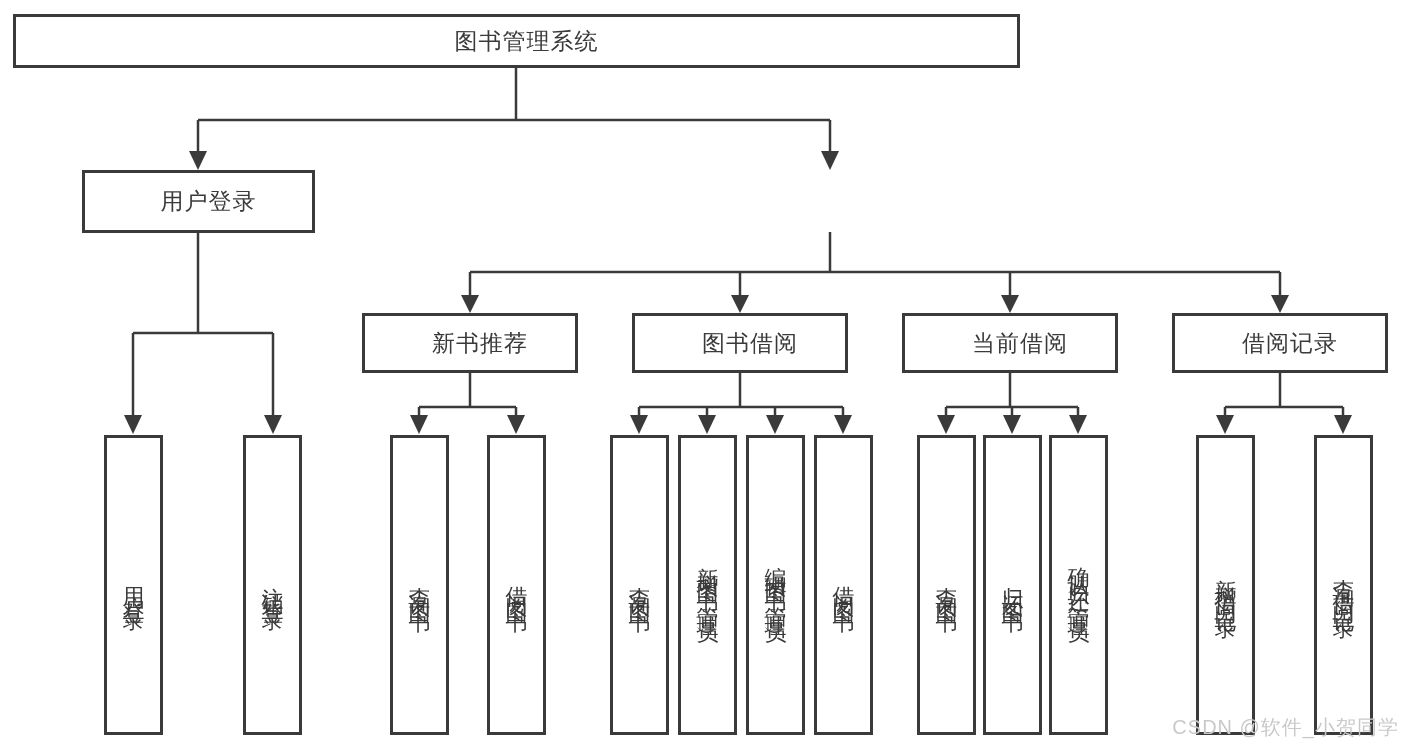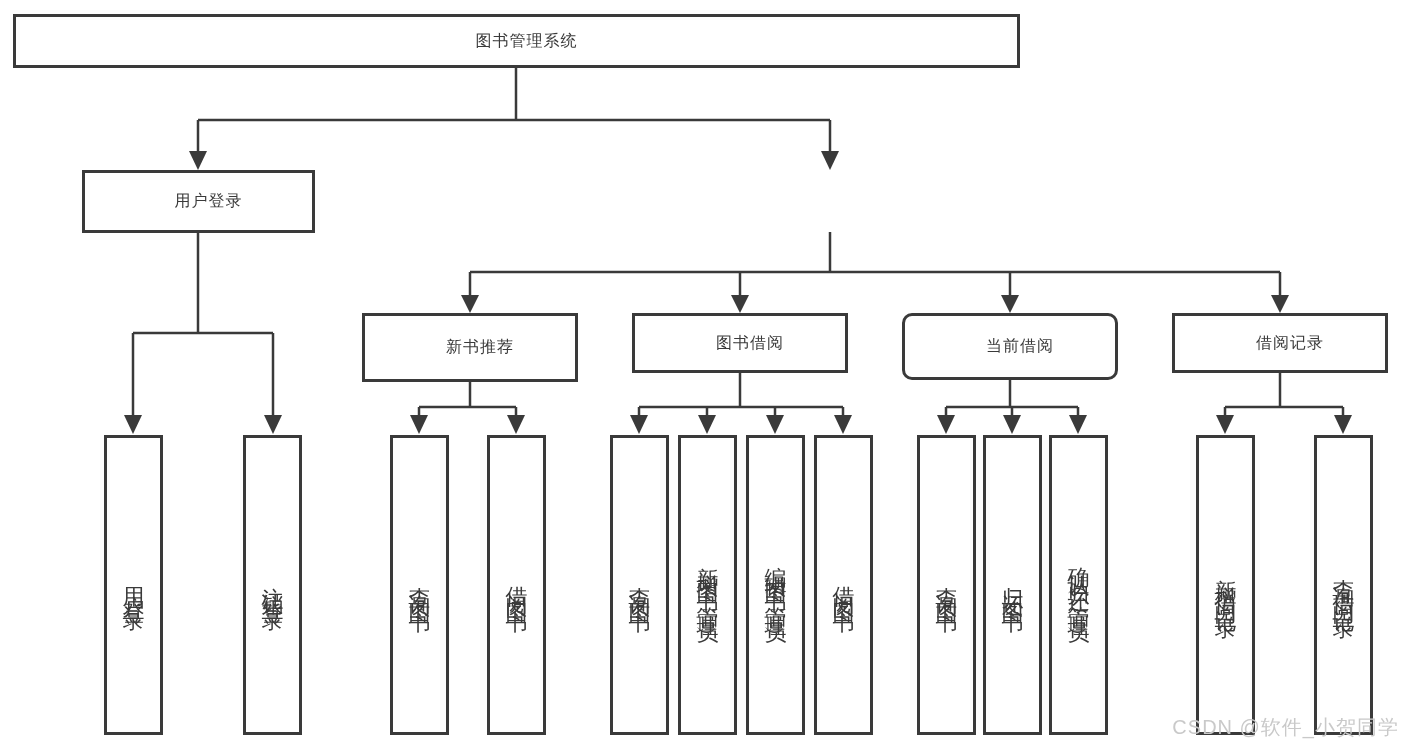--- a/index.html
+++ b/index.html
@@ -16,21 +16,21 @@
     box-sizing:border-box;
     border:3px solid #3a3a3a;
     background:#ffffff;
     display:flex;
     align-items:center;
     justify-content:center;
     color:#3a3a3a;
     z-index:2;
     text-align:center;
   }
-  .h-node { font-size:16px; letter-spacing:1px; white-space:nowrap;padding-left:20px; }
+  .h-node { font-size:23px; letter-spacing:1px; white-space:nowrap;padding-left:20px; }
   .leaf {
     writing-mode:vertical-rl;
     text-orientation:mixed;
     font-size:22px;
     letter-spacing:8px;
     line-height:1;
   }
   .watermark {
     position:absolute;
     right:6px;
@@ -115,27 +115,27 @@
   </svg>
 
   <div class="node h-node" style="left:13px; top:14px; width:1007px; height:54px;">
     <span>图书管理系统</span>
   </div>
 
   <div class="node h-node" style="left:82px; top:170px; width:233px; height:63px;">
     <span>用户登录</span>
   </div>
 
-  <div class="node h-node" style="left:362px; top:313px; width:216px; height:69px;">
+  <div class="node h-node" style="left:362px; top:313px; width:216px; height:60px;">
     <span>新书推荐</span>
   </div>
   <div class="node h-node" style="left:632px; top:313px; width:216px; height:60px;text-align:center;">
     <span>图书借阅</span>
   </div>
-  <div class="node h-node" style="left:902px; top:313px; width:216px; height:67px;border-radius:10px;">
+  <div class="node h-node" style="left:902px; top:313px; width:216px; height:60px;">
     <span>当前借阅</span>
   </div>
   <div class="node h-node" style="left:1172px; top:313px; width:216px; height:60px;">
     <span>借阅记录</span>
   </div>
 
   <div class="node leaf" style="left:104px; top:435px; width:59px; height:300px;">
     <span>用户登录</span>
   </div>
   <div class="node leaf" style="left:243px; top:435px; width:59px; height:300px;">

